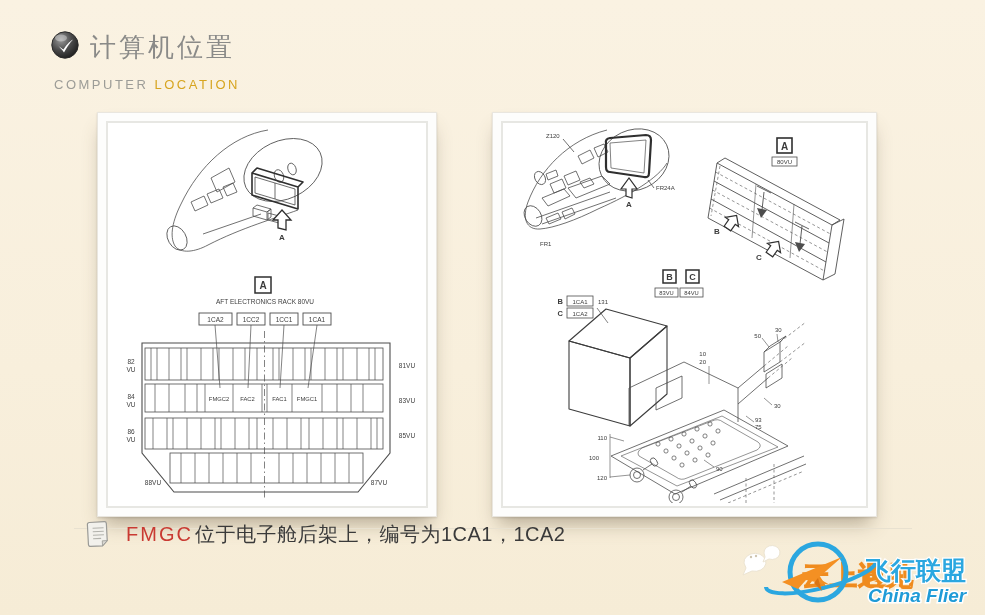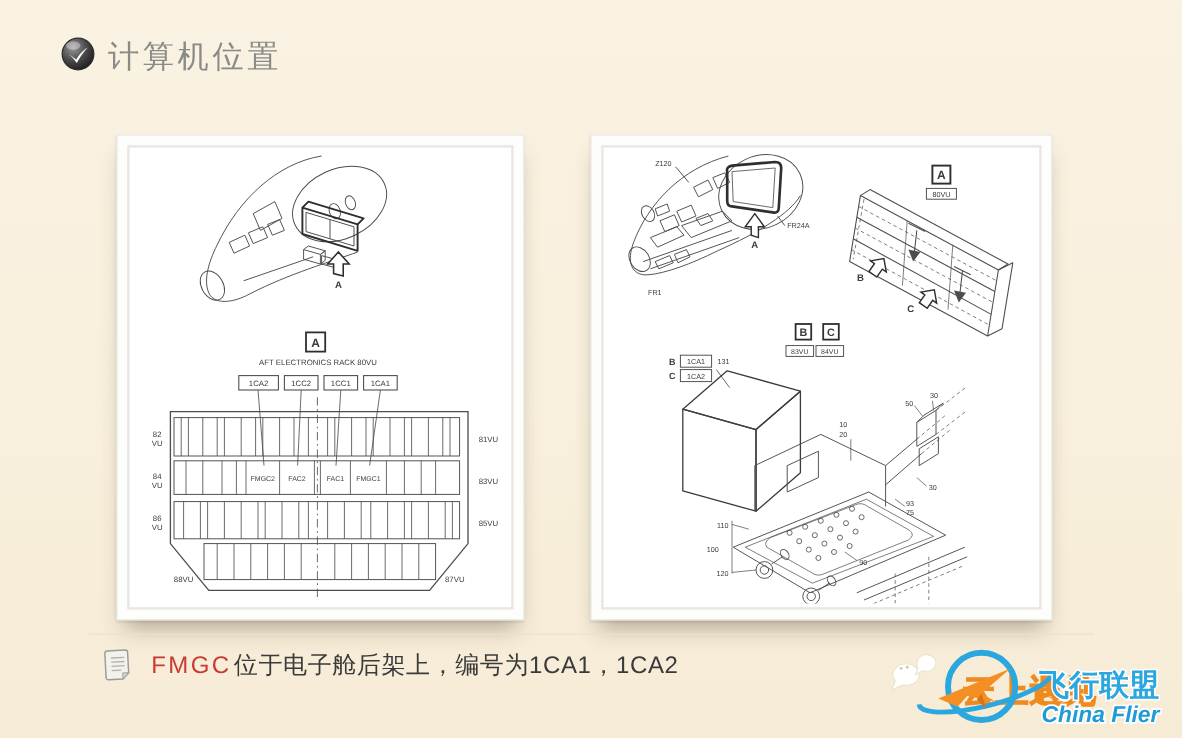--- a/index.html
+++ b/index.html
@@ -12,21 +12,21 @@
   .subtitle{margin:12px 0 0 4px;font-size:13px;letter-spacing:2.5px;color:#9c9c97;}
   .subtitle .gold{color:#d7a520;}
   .frame{position:absolute;top:112px;background:#fdfdfc;padding:8px;border:1px solid #e9e6df;
     box-shadow:0 1px 2px rgba(0,0,0,.12),0 12px 18px -6px rgba(100,85,60,.45);box-sizing:border-box;}
   .frame.left{left:97px;width:340px;height:405px;}
   .frame.right{left:492px;width:385px;height:405px;}
   .frame-inner{border:2px solid #e7e7e3;background:#fff;padding:3px;height:100%;box-sizing:border-box;}
   svg.fig{display:block;}
   svg{font-family:"Liberation Sans",sans-serif;}
   .divider{position:absolute;top:528px;left:74px;width:838px;height:1px;background:#e8e1d0;}
-  .note{position:absolute;left:86px;top:540px;display:flex;align-items:flex-start;gap:14px;}
+  .note{position:absolute;left:86px;top:520px;display:flex;align-items:flex-start;gap:14px;}
   .note p{margin:1px 0 0 0;font-size:20px;color:#3a3a3a;letter-spacing:.5px;white-space:nowrap;}
   .note .red{color:#c93a32;letter-spacing:2px;margin-right:2px;}
   .note-icon{transform:rotate(-3deg);}
   .watermark{position:absolute;left:718px;top:527px;pointer-events:none;}
   .dtxt{fill:#3c3c3c;}
 </style>
 </head>
 <body>
 
 <div class="slide">
@@ -41,20 +41,24 @@
                 <stop offset="55%" stop-color="#4a4a4a"></stop>
                 <stop offset="100%" stop-color="#1e1e1e"></stop>
             </radialGradient>
           </defs>
           <circle cx="15" cy="15" r="13.2" fill="url(#orb)" stroke="#2b2b2b"></circle>
           <ellipse cx="11" cy="8" rx="6" ry="3.4" fill="#ffffff" opacity=".35"></ellipse>
           <path d="M7.5 15 C 10.5 17.5, 12.5 19, 13.5 19.5 C 15.5 16, 19.5 11.5, 23 9.5 C 19 14, 16 18.5, 14 22.5 C 12 19.5, 9.5 17, 7.5 15 Z" fill="#fff"></path>
         </svg>
       </span>
       <h1>计算机位置</h1>
+    </div>
+    <div class="subtitle">
+      <span>COMPUTER</span>
+      <span class="gold">LOCATION</span>
     </div>
   </header>
 
   <figure class="frame left" style="margin:0">
     <div class="frame-inner">
     <svg class="fig" width="312" height="377" viewBox="0 0 312 377">
 
       <g stroke="#4d4d4d" fill="none" stroke-width=".8" stroke-linejoin="round">
         <ellipse cx="172" cy="44" rx="41" ry="29" transform="rotate(-25 172 44)"></ellipse>
         <path d="M157 4 C 120 10, 88 40, 70 78 C 62 94, 58 110, 64 120 C 70 128, 84 126, 97 119 C 130 102, 165 92, 187 84"></path>

